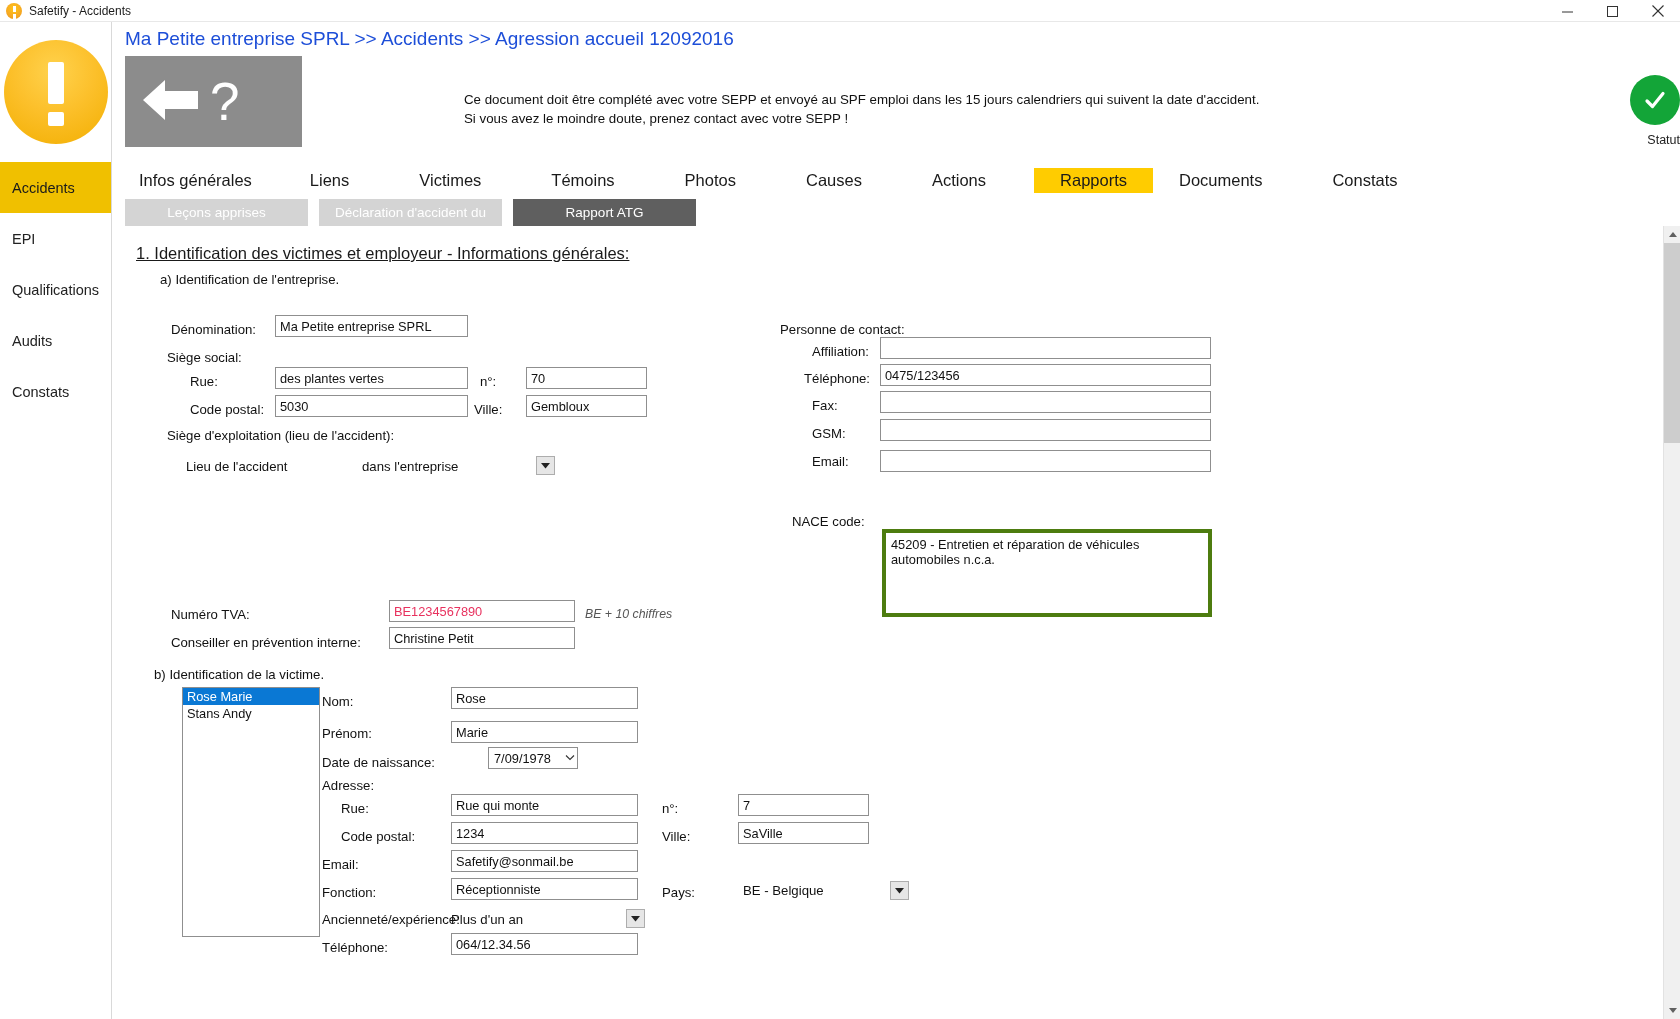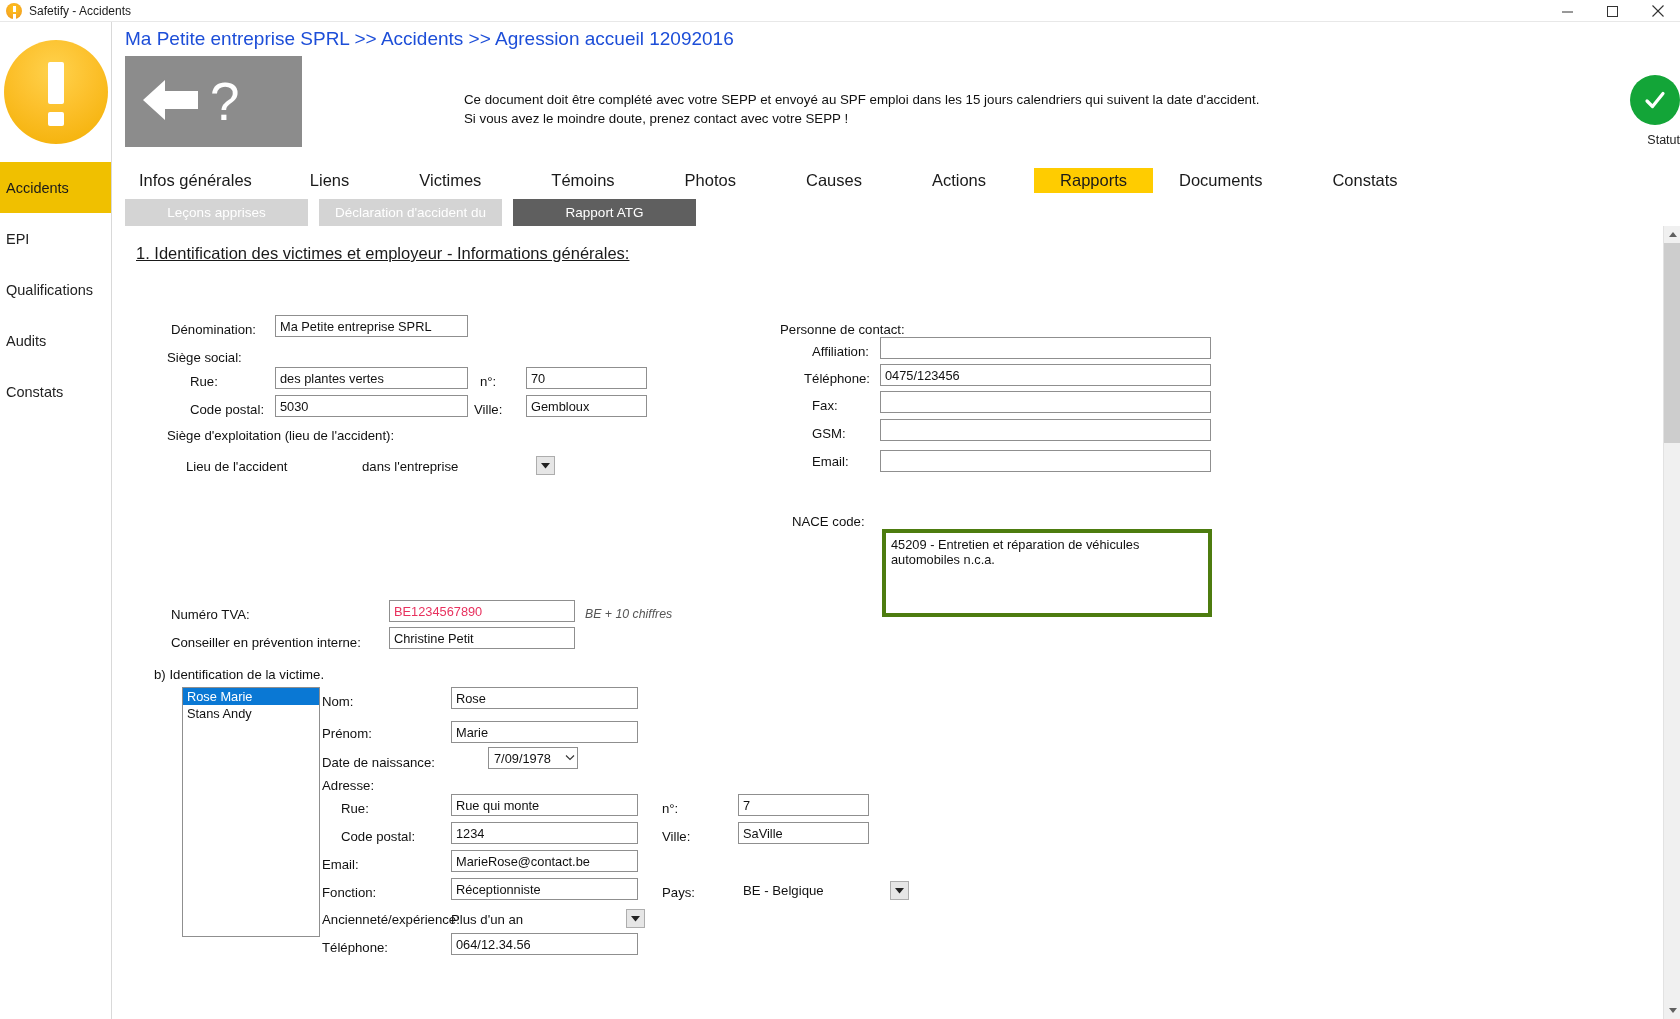--- a/index.html
+++ b/index.html
@@ -76,21 +76,21 @@
     width: 16px; height: 42px; background: #fff; border-radius: 2px;
   }
   .brand-circle::after {
     content: "";
     position: absolute; left: 44px; top: 72px;
     width: 16px; height: 14px; background: #fff; border-radius: 2px;
   }
   .nav-item {
     height: 51px;
     display: flex; align-items: center;
-    padding-left: 6px;
+    padding-left: 12px;
     font-size: 14.5px;
     color: #222;
     background: #ffffff;
     cursor: default;
   }
   .nav-item.active {
     background: #f0c000;
     color: #1a1a1a;
   }
   .sidebar-fill { flex: 1; background: #ffffff; }
@@ -338,20 +338,21 @@
 
     <div class="subtabs">
       <div class="subtab">Leçons apprises</div>
       <div class="subtab">Déclaration d'accident du</div>
       <div class="subtab active">Rapport ATG</div>
     </div>
 
     <div class="form-scroll">
 
       <div class="sec-title">1. Identification des victimes et employeur - Informations générales:</div>
+      <div class="sub-title">a) Identification de l'entreprise.</div>
 
       
       <div class="abs lbl" style="left:59px; top:96px;">Dénomination:</div>
       <div class="abs inp" style="left:163px; top:89px; width:193px;">Ma Petite entreprise SPRL</div>
 
       <div class="abs lbl" style="left:55px; top:124px;">Siège social:</div>
 
       <div class="abs lbl" style="left:78px; top:148px;">Rue:</div>
       <div class="abs inp" style="left:163px; top:141px; width:193px;">des plantes vertes</div>
       <div class="abs lbl" style="left:368px; top:148px;">n°:</div>
@@ -430,21 +431,21 @@
       <div class="abs inp" style="left:339px; top:568px; width:187px;">Rue qui monte</div>
       <div class="abs lbl" style="left:550px; top:575px;">n°:</div>
       <div class="abs inp" style="left:626px; top:568px; width:131px;">7</div>
 
       <div class="abs lbl" style="left:229px; top:603px;">Code postal:</div>
       <div class="abs inp" style="left:339px; top:596px; width:187px;">1234</div>
       <div class="abs lbl" style="left:550px; top:603px;">Ville:</div>
       <div class="abs inp" style="left:626px; top:596px; width:131px;">SaVille</div>
 
       <div class="abs lbl" style="left:210px; top:631px;">Email:</div>
-      <div class="abs inp" style="left:339px; top:624px; width:187px;">MarieRose@contact.be</div>
+      <div class="abs inp" style="left:339px; top:624px; width:187px;">Safetify@sonmail.be</div>
 
       <div class="abs lbl" style="left:210px; top:659px;">Fonction:</div>
       <div class="abs inp" style="left:339px; top:652px; width:187px;">Réceptionniste</div>
       <div class="abs lbl" style="left:550px; top:659px;">Pays:</div>
       <div class="abs lbl" style="left:631px; top:657px;">BE - Belgique</div>
       <div class="abs btn-drop" style="left:778px; top:655px;">
         <svg width="9" height="6" viewBox="0 0 9 6">
             <polygon points="0,0 9,0 4.5,5.5" fill="#222"></polygon>
           </svg>
       </div>

